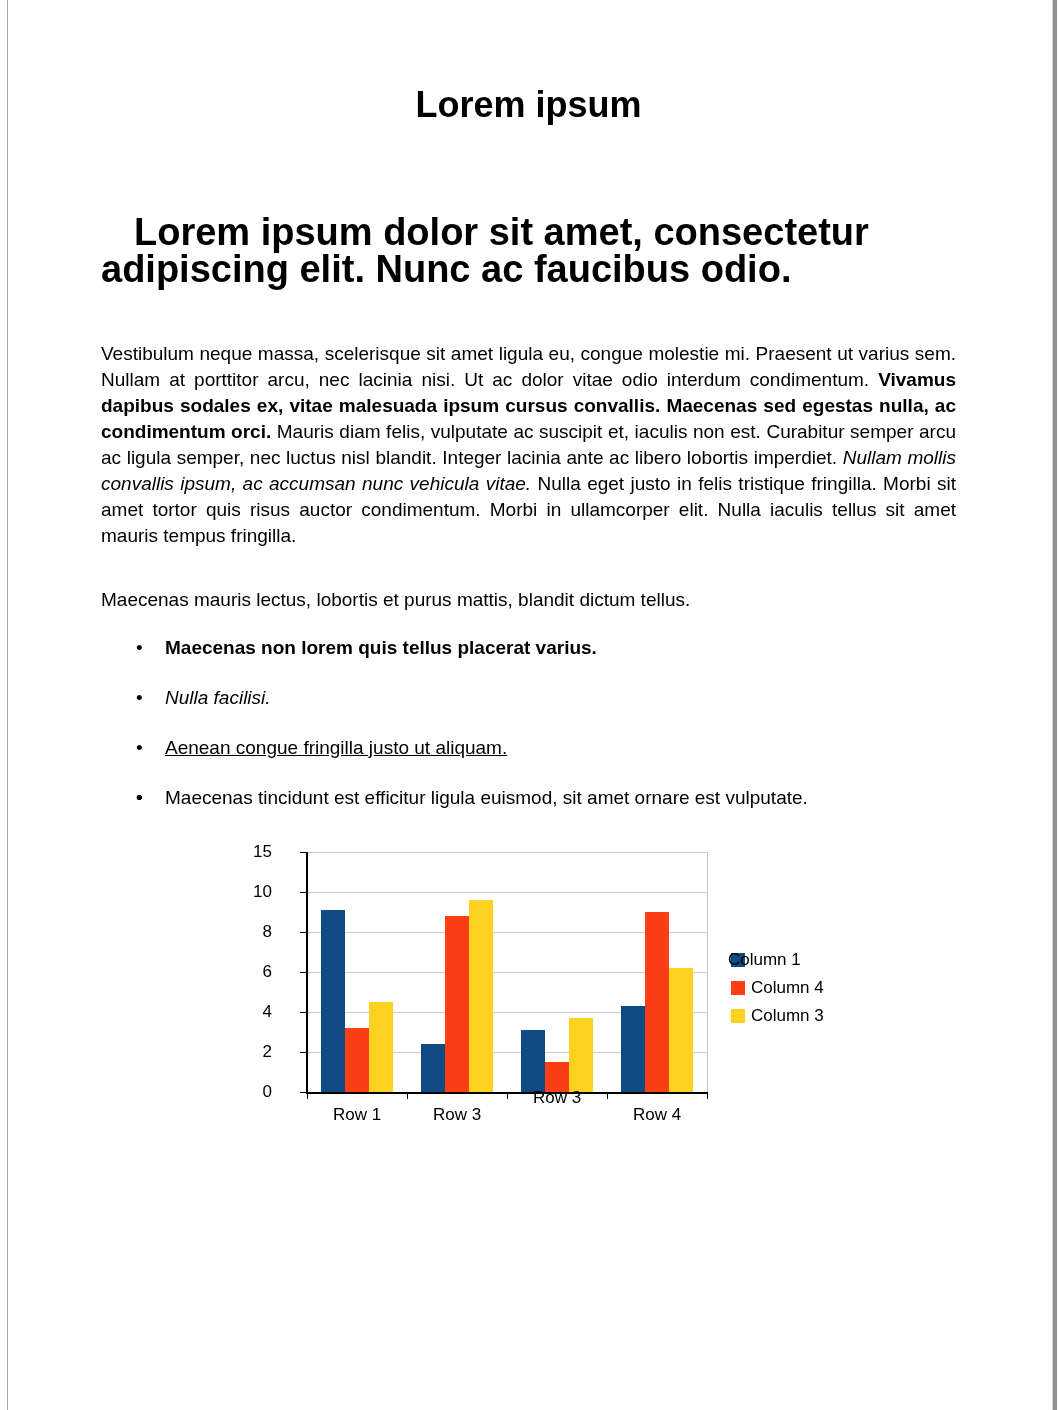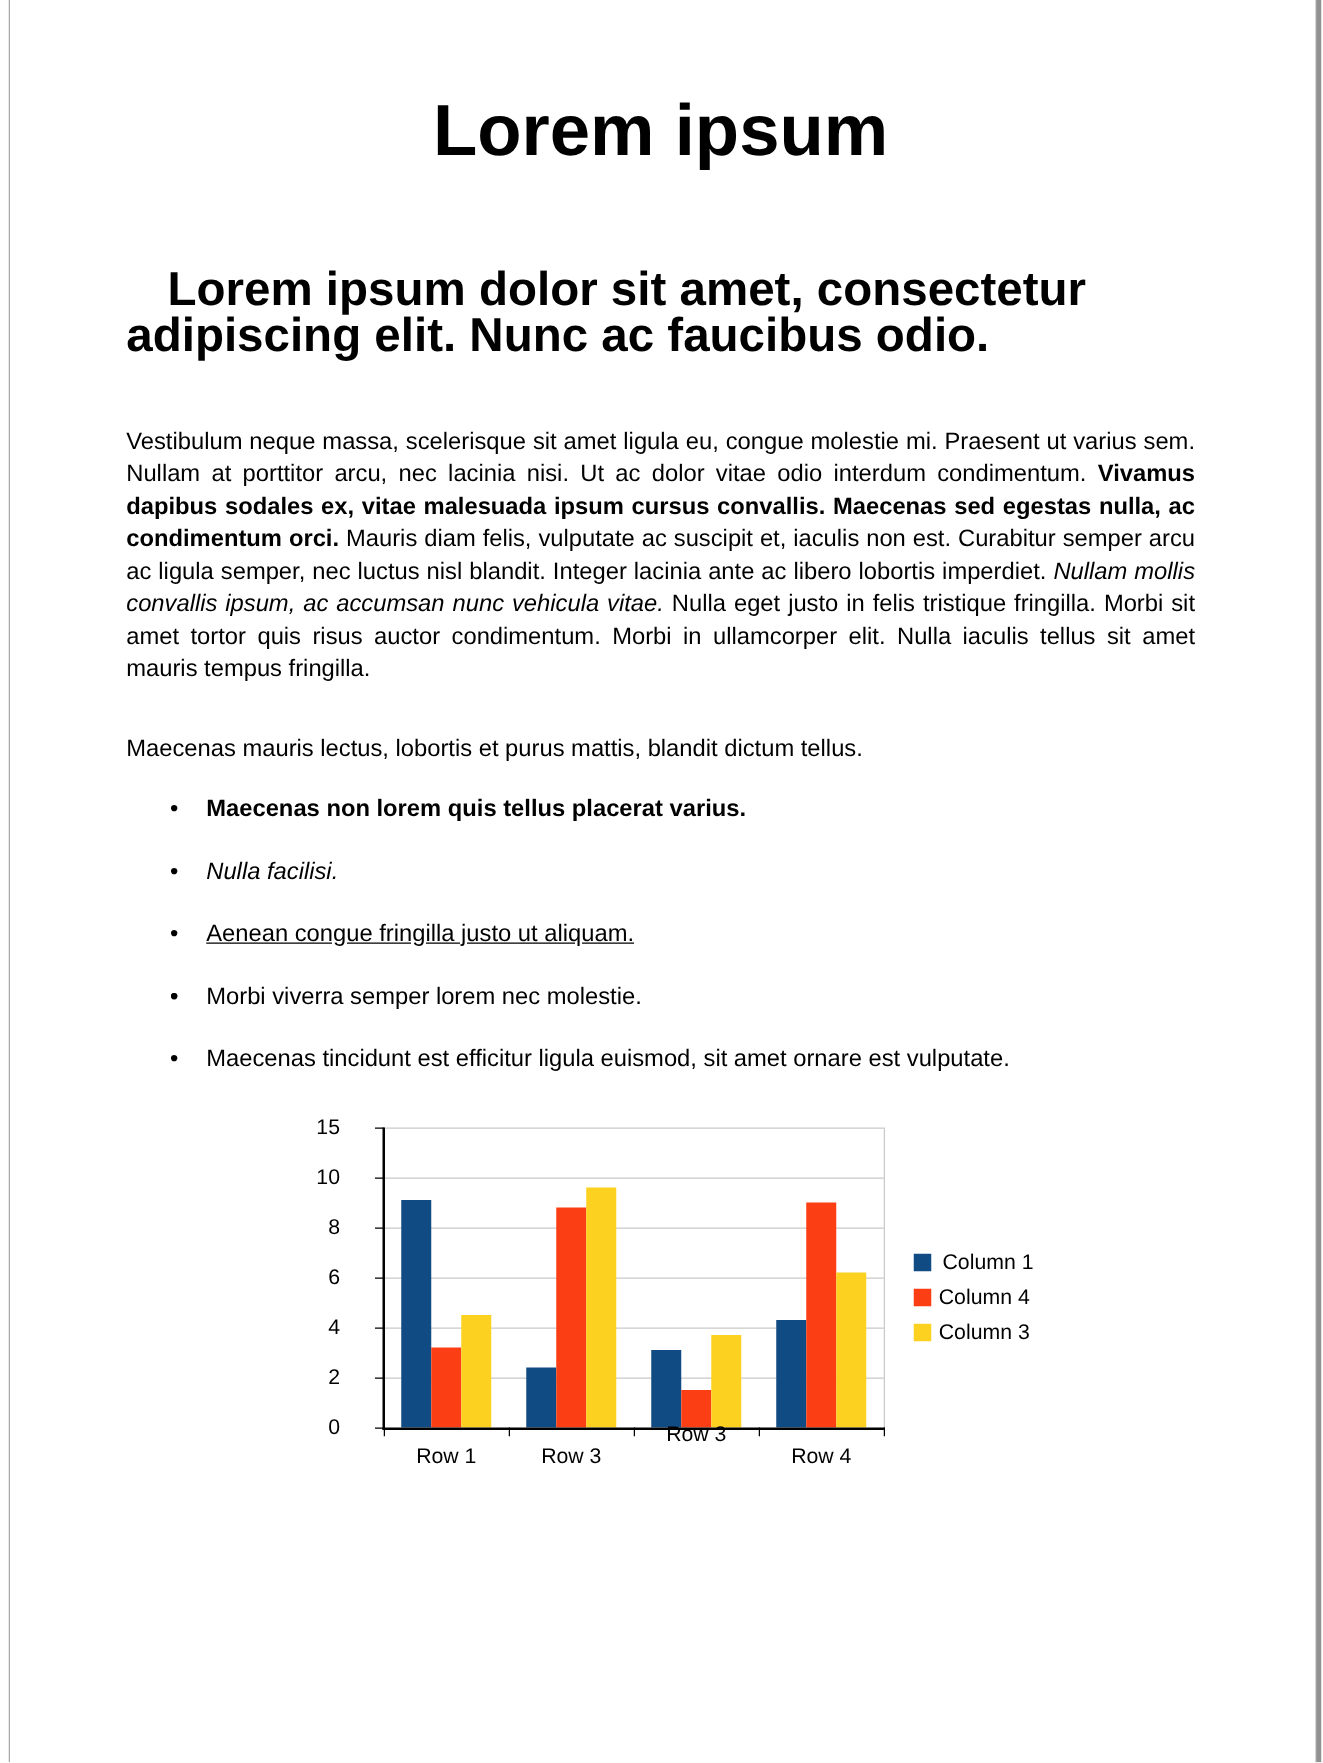--- a/index.html
+++ b/index.html
@@ -1,21 +1,21 @@
 <!DOCTYPE html>
 <html><head>
 <meta charset="utf-8">
 <style>
   html,body{margin:0;padding:0;background:#ffffff;}
   body{width:1058px;height:1410px;position:relative;font-family:"Liberation Sans",sans-serif;color:#000;}
   .page{position:absolute;left:0;top:0;width:1058px;height:1410px;background:#fff;overflow:hidden;}
   .page-border-left{position:absolute;left:7px;top:0;bottom:0;width:1px;background:#a8a8a8;}
   .page-border-right{position:absolute;left:1052px;top:0;bottom:0;width:4px;background:#919191;border-left:1px solid #d4d4d4;}
   .content{padding:0 102px 0 101px;}
-  .doc-title{margin:0;padding-top:77px;font-size:58px;font-weight:bold;text-align:center;line-height:55px;}
+  .doc-title{margin:0;padding-top:77px;font-size:36px;font-weight:bold;text-align:center;line-height:55px;}
   .doc-heading{margin-top:82px;font-size:38px;font-weight:bold;line-height:37px;text-indent:33px;}
   .para{font-size:19px;line-height:26px;}
   .para1{margin-top:53px;text-align:justify;}
   .para2{margin-top:38px;}
   .bullets{margin-top:21px;}
   .bullet-item{position:relative;padding-left:64px;font-size:19px;line-height:28px;margin-bottom:22px;}
   .bullet-dot{position:absolute;left:35px;top:0;font-size:19px;}
   .seg-bold{font-weight:bold;}
   .seg-italic{font-style:italic;}
   .seg-underline{text-decoration:underline;}
@@ -45,21 +45,21 @@
 
     <p class="para para1"><span class="seg-normal">Vestibulum neque massa, scelerisque sit amet ligula eu, congue molestie mi. Praesent ut varius sem. Nullam at porttitor arcu, nec lacinia nisi. Ut ac dolor vitae odio interdum condimentum. </span><span class="seg-bold">Vivamus dapibus sodales ex, vitae malesuada ipsum cursus convallis. Maecenas sed egestas nulla, ac condimentum orci. </span><span class="seg-normal">Mauris diam felis, vulputate ac suscipit et, iaculis non est. Curabitur semper arcu ac ligula semper, nec luctus nisl blandit. Integer lacinia ante ac libero lobortis imperdiet. </span><span class="seg-italic">Nullam mollis convallis ipsum, ac accumsan nunc vehicula vitae. </span><span class="seg-normal">Nulla eget justo in felis tristique fringilla. Morbi sit amet tortor quis risus auctor condimentum. Morbi in ullamcorper elit. Nulla iaculis tellus sit amet mauris tempus fringilla.</span></p>
 
     <p class="para para2">Maecenas mauris lectus, lobortis et purus mattis, blandit dictum tellus.</p>
 
     <div class="bullets" id="bullet-list">
         <div class="bullet-item"><span class="bullet-dot">•</span><span><span class="seg-bold">Maecenas non lorem quis tellus placerat varius.</span></span></div>
         <div class="bullet-item"><span class="bullet-dot">•</span><span><span class="seg-italic">Nulla facilisi.</span></span></div>
         <div class="bullet-item"><span class="bullet-dot">•</span><span><span class="seg-underline">Aenean congue fringilla justo ut aliquam. </span></span></div>
         <div class="bullet-item"><span class="bullet-dot">•</span></div>
-        <div class="bullet-item"><span class="bullet-dot">•</span><span><span class="seg-normal">Morbi viverra semper lorem nec molestie.</span></span></div>
+        <div class="bullet-item"><span class="bullet-dot">•</span></div>
         <div class="bullet-item"><span class="bullet-dot">•</span><span><span class="seg-normal">Maecenas tincidunt est efficitur ligula euismod, sit amet ornare est vulputate.</span></span></div>
       </div>
 
     <div class="chart" id="chart">
         <div class="tick" style="left: 50px; top: 246px; width: 7px; height: 1px;"></div>
         <div class="y-label" style="left: -14px; top: 236px; width: 36px;">0</div>
         <div class="gridline" style="left: 57px; top: 206px; width: 400px; background: rgb(201, 201, 201);"></div>
         <div class="tick" style="left: 50px; top: 206px; width: 7px; height: 1px;"></div>
         <div class="y-label" style="left: -14px; top: 196px; width: 36px;">2</div>
         <div class="gridline" style="left: 57px; top: 166px; width: 400px; background: rgb(201, 201, 201);"></div>
@@ -95,20 +95,20 @@
         <div class="bar" style="left: 419px; top: 122px; width: 24px; height: 124px; background: rgb(253, 209, 32);"></div>
         <div class="x-label" style="left: 357px; top: 259px; width: 100px;">Row 4</div>
         <div class="tick" style="left: 57px; top: 246px; width: 1px; height: 7px;"></div>
         <div class="tick" style="left: 157px; top: 246px; width: 1px; height: 7px;"></div>
         <div class="tick" style="left: 257px; top: 246px; width: 1px; height: 7px;"></div>
         <div class="tick" style="left: 357px; top: 246px; width: 1px; height: 7px;"></div>
         <div class="tick" style="left: 457px; top: 246px; width: 1px; height: 7px;"></div>
         <div class="axis" style="left: 56px; top: 6px; width: 2px; height: 242px;"></div>
         <div class="axis" style="left: 56px; top: 246px; width: 402px; height: 2px;"></div>
         <div class="legend-swatch" style="left: 481px; top: 107px; background: rgb(17, 75, 131);"></div>
-        <div class="legend-label" style="left: 504px; top: 104px;">Column 1</div>
+        <div class="legend-label" style="left: 478px; top: 104px;">Column 1</div>
         <div class="legend-swatch" style="left: 481px; top: 135px; background: rgb(251, 62, 20);"></div>
         <div class="legend-label" style="left: 501px; top: 132px;">Column 4</div>
         <div class="legend-swatch" style="left: 481px; top: 163px; background: rgb(253, 209, 32);"></div>
         <div class="legend-label" style="left: 501px; top: 160px;">Column 3</div>
       </div>
   </div>
 </div>
 
 </body></html>

